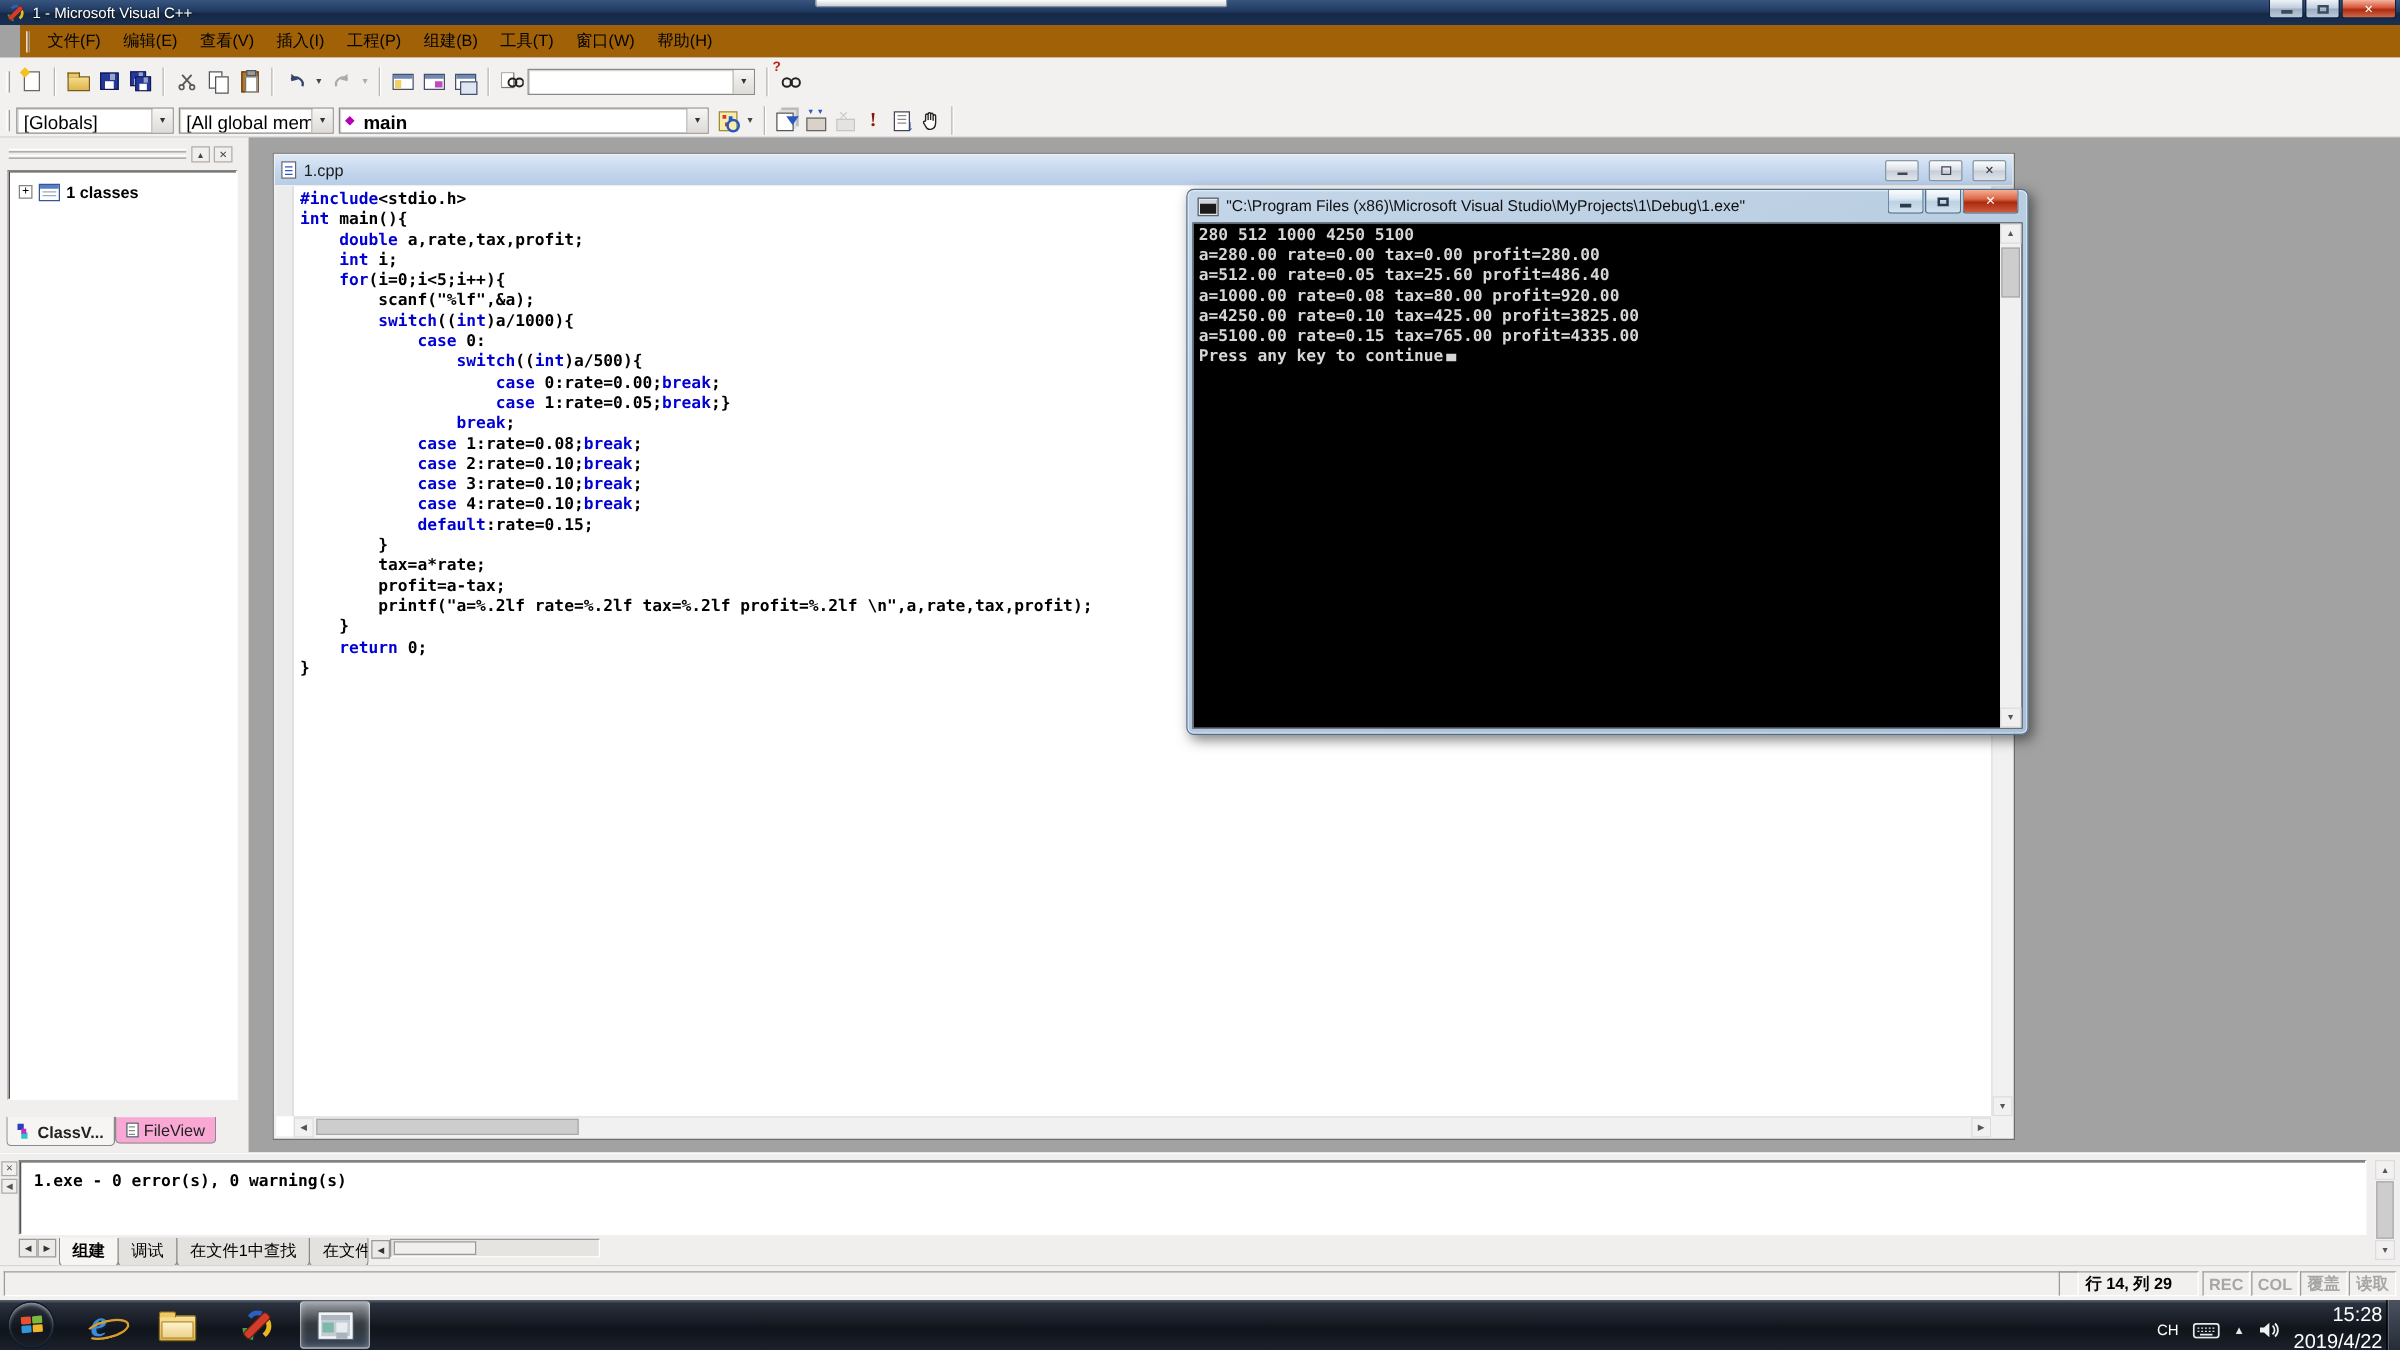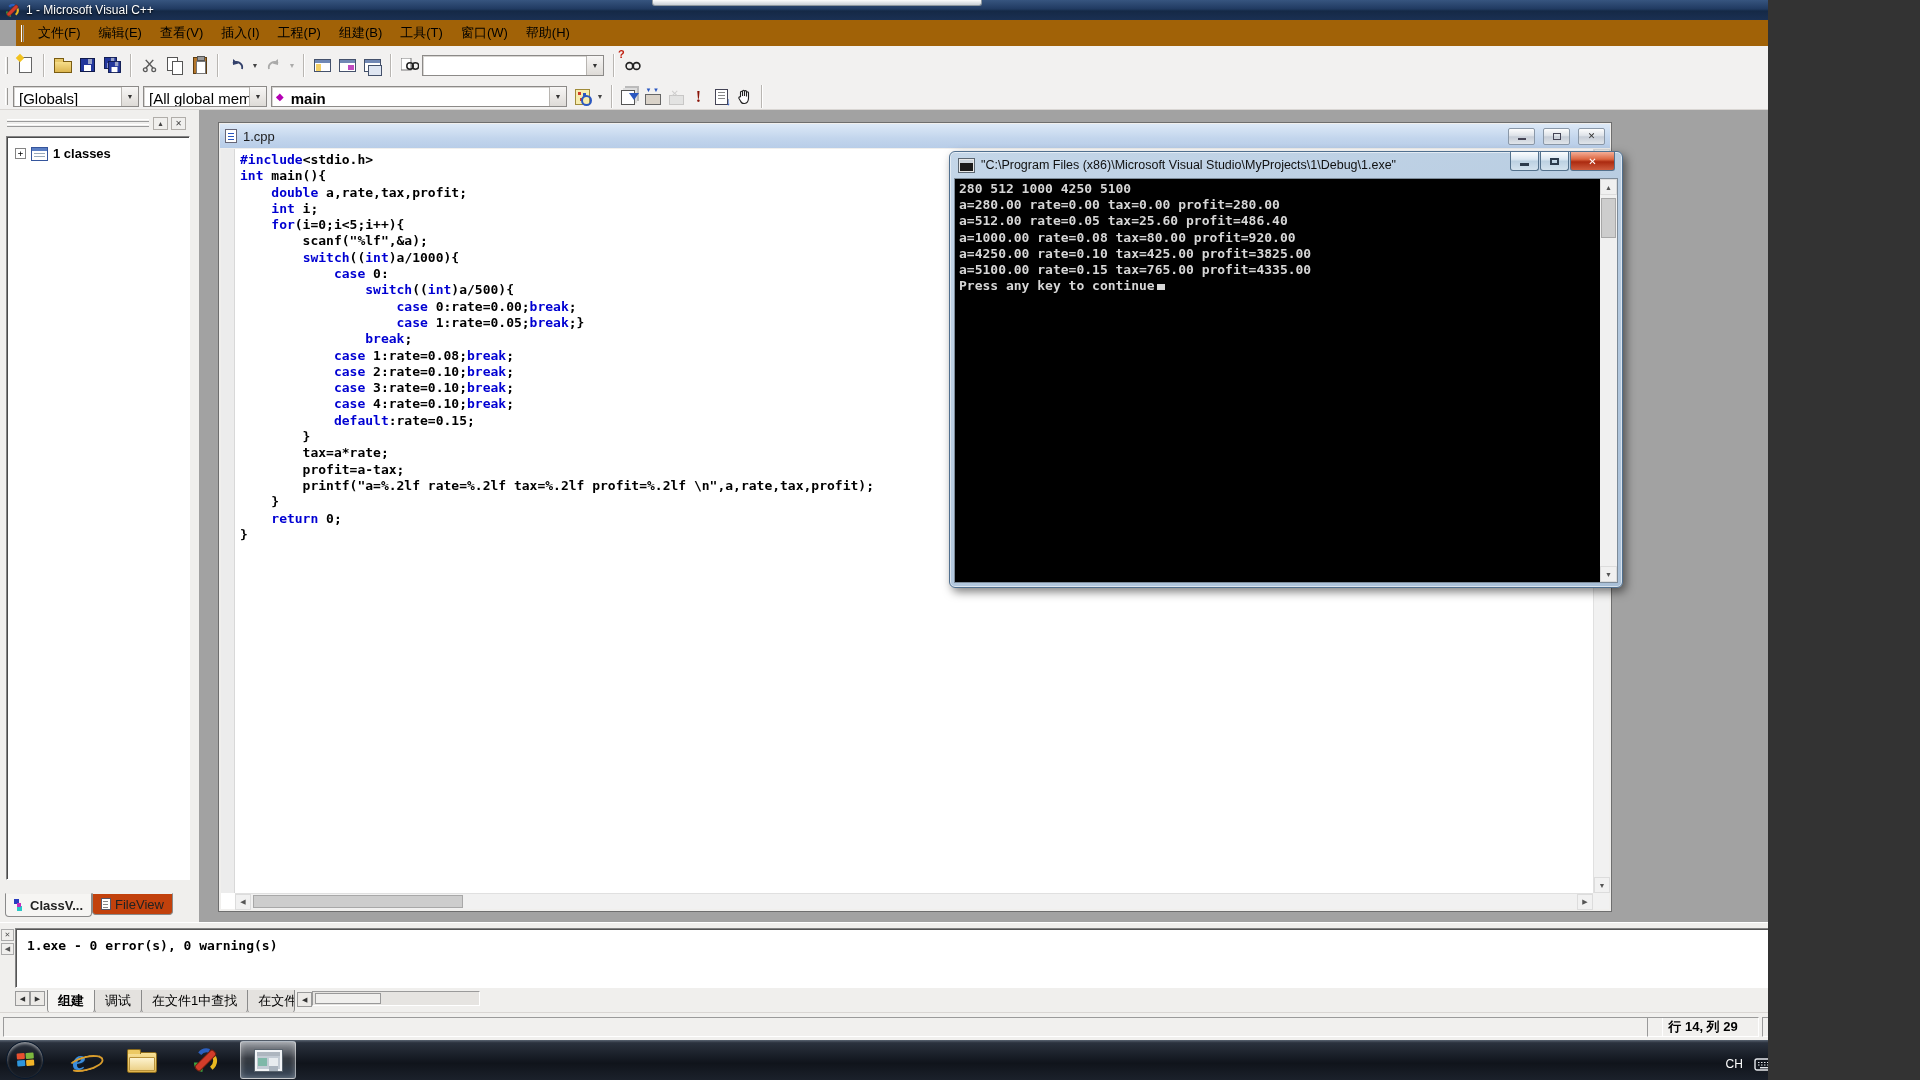--- a/index.html
+++ b/index.html
@@ -1,17 +1,17 @@
 <!DOCTYPE html>
 <html><head>
 <meta charset="utf-8">
 <style>
 *{margin:0;padding:0;box-sizing:border-box;}
 body{font-family:"Liberation Sans","DejaVu Sans",sans-serif;background:#333;}
-#screen{position:relative;width:1768px;height:1080px;overflow:hidden;background:#a2a2a2;font-size:12px;}
+#screen{position:relative;width:1920px;height:1080px;overflow:hidden;background:#a2a2a2;font-size:12px;}
 
 
 #titlebar{position:absolute;left:0;top:0;width:1920px;height:20px;background:linear-gradient(180deg,#37557f 0%,#203a61 45%,#152946 55%,#1a3053 100%);display:flex;align-items:center;padding-left:5px;gap:6px;z-index:30;}
 #peek{position:absolute;left:652px;top:0;width:330px;height:6px;background:linear-gradient(#fdfdfd,#c9d0d7);border:1px solid #8e979e;border-top:none;border-radius:0 0 3px 3px;z-index:31;}
 .title-text{color:#fff;font-size:12px;text-shadow:0 1px 2px #000;}
 .win-controls{position:absolute;right:3px;top:0;display:flex;gap:1px;z-index:32;}
 .wbtn{width:28px;height:15px;border:1px solid #10203a;border-top:none;background:linear-gradient(#eef3f9,#c2cedd 45%,#9cadc2 52%,#bccbdb);border-radius:0 0 3px 3px;display:flex;align-items:center;justify-content:center;color:#223;font-size:9px;line-height:9px;}
 .wbtn .bar{width:9px;height:3px;background:#3c4a5e;margin-top:5px;}
 .wbtn .box{width:9px;height:7px;border:2px solid #3c4a5e;}
 .wbtn.close{width:44px;background:linear-gradient(#f4b49e,#d9593c 42%,#ad2c12 55%,#cf6a4c);color:#fff;font-weight:bold;}
@@ -79,21 +79,21 @@
 .grip-line{position:absolute;left:7px;width:142px;height:3px;border-top:1px solid #fff;border-bottom:1px solid #9b9b9b;}
 .ws-btn{position:absolute;width:15px;height:13px;border:1px solid #b0ada9;background:#f0efed;display:flex;align-items:center;justify-content:center;font-size:8px;color:#444;}
 #ws-tree{position:absolute;left:6px;top:26px;width:184px;height:744px;background:#fff;border:1px solid;border-color:#848484 #fff #fff #848484;box-shadow:inset 1px 1px 0 #4a4a4a;}
 .tree-item{display:flex;align-items:center;gap:5px;padding:9px 0 0 8px;}
 .expand-box{width:11px;height:11px;border:1px solid #848484;background:#fff;display:flex;align-items:center;justify-content:center;font-size:9px;line-height:9px;color:#000;font-family:"DejaVu Sans Mono",monospace;}
 .i-classes{width:17px;height:14px;border:1px solid #35559c;background:#fff;position:relative;}
 .i-classes::before{content:"";position:absolute;left:0;top:0;right:0;height:3px;background:#5a7ec4;}
 .i-classes::after{content:"";position:absolute;left:2px;top:5px;width:11px;height:1px;background:#9ab;box-shadow:0 3px 0 #9ab;}
 .tree-label{font-size:13px;font-weight:bold;color:#000;}
 #ws-tabs{position:absolute;left:5px;bottom:5px;display:flex;align-items:flex-start;}
-.ws-tab{height:22px;display:flex;align-items:center;gap:4px;padding:0 8px;font-size:13px;border:1px solid #8a8a8a;border-top:1px solid #f0efed;border-radius:0 0 4px 4px;background:#c2410c;color:#222;}
+.ws-tab{height:22px;display:flex;align-items:center;gap:4px;padding:0 8px;font-size:13px;border:1px solid #8a8a8a;border-top:1px solid #f0efed;border-radius:0 0 4px 4px;background:#f9a8d4;color:#222;}
 .ws-tab.active{background:#f6f5f3;font-weight:bold;height:24px;}
 .i-classview{width:12px;height:12px;position:relative;}
 .i-classview::before{content:"";position:absolute;left:0;top:0;width:5px;height:5px;background:#2a3ec0;box-shadow:3px 7px 0 #28c8c8;}
 .i-classview::after{content:"";position:absolute;left:3px;top:4px;width:4px;height:4px;background:#c030c0;}
 .i-fileview{width:10px;height:12px;background:#fff;border:1px solid #556;position:relative;}
 .i-fileview::before{content:"";position:absolute;left:1px;top:2px;width:5px;height:1px;background:#888;box-shadow:0 3px 0 #888,0 6px 0 #888;}
 
 
 #mdi{position:absolute;left:199px;top:110px;width:1721px;height:812px;background:#a2a2a2;}
 #editor-win{position:absolute;left:19px;top:12px;width:1394px;height:790px;background:#f0efed;border:1px solid #6e6e6e;z-index:1;}

